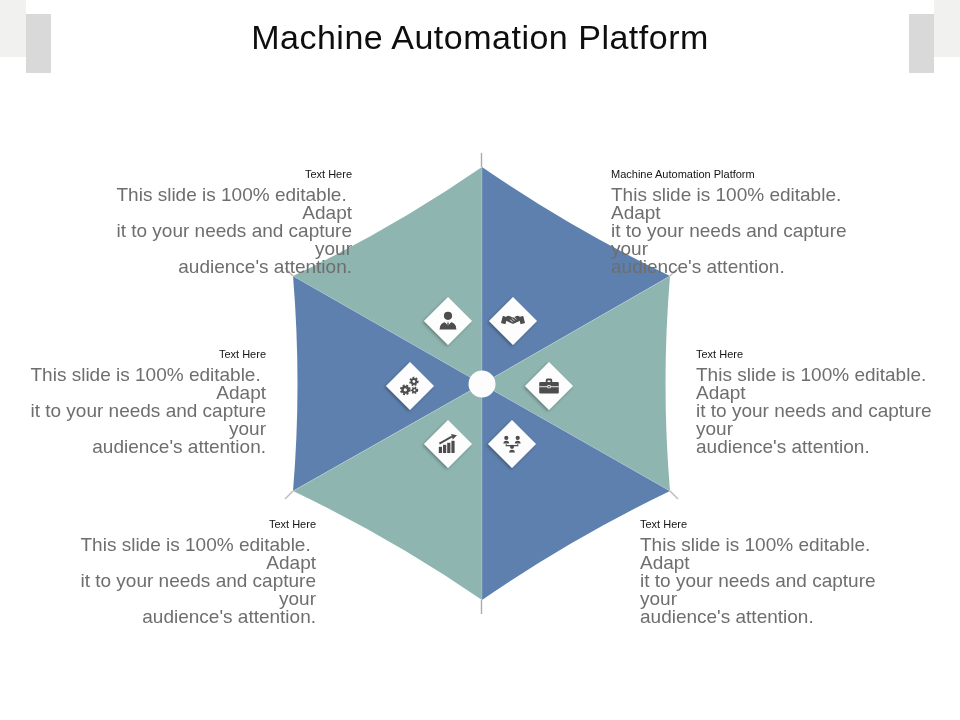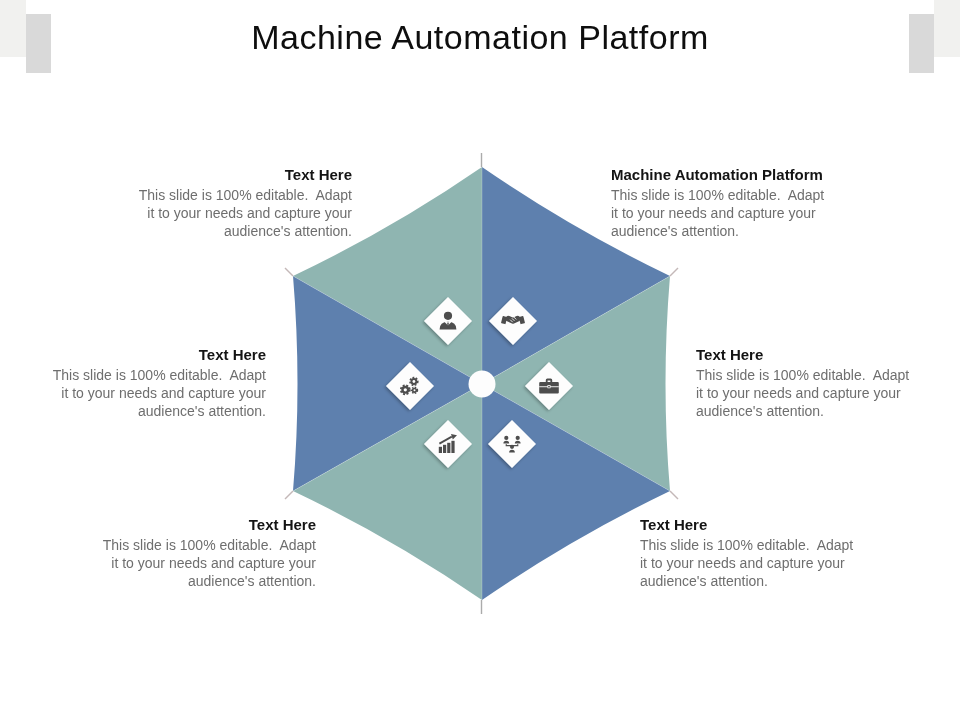--- a/index.html
+++ b/index.html
@@ -17,22 +17,22 @@
 
   
   .slide-title { position:absolute; left:0; top:18px; width:960px; text-align:center;
                  font-size:34px; font-weight:400; color:#0e0e0e; letter-spacing:0.5px; }
 
   
   .diagram { position:absolute; left:270px; top:140px; }
 
   
   .tb { position:absolute; width:238px; }
-  .tb-title { font-size:15px; font-weight:bold; color:#141414; line-height:17px; margin-bottom:3px; }
-  .tb-line  { font-size:14px; color:#6e6e6e; line-height:18px; }
+  .tb-title { font-size:11px; font-weight:normal; color:#141414; line-height:17px; margin-bottom:3px; }
+  .tb-line  { font-size:19px; color:#6e6e6e; line-height:18px; }
   .tb.align-r { text-align:right; }
   .tb.align-l { text-align:left; }
   .tb-tl { left:114px; top:166px; }
   .tb-tr { left:611px; top:166px; }
   .tb-ml { left:28px;  top:346px; }
   .tb-mr { left:696px; top:346px; }
   .tb-bl { left:78px;  top:516px; }
   .tb-br { left:640px; top:516px; }
 
   .ic { fill:#4d4d4d; }

